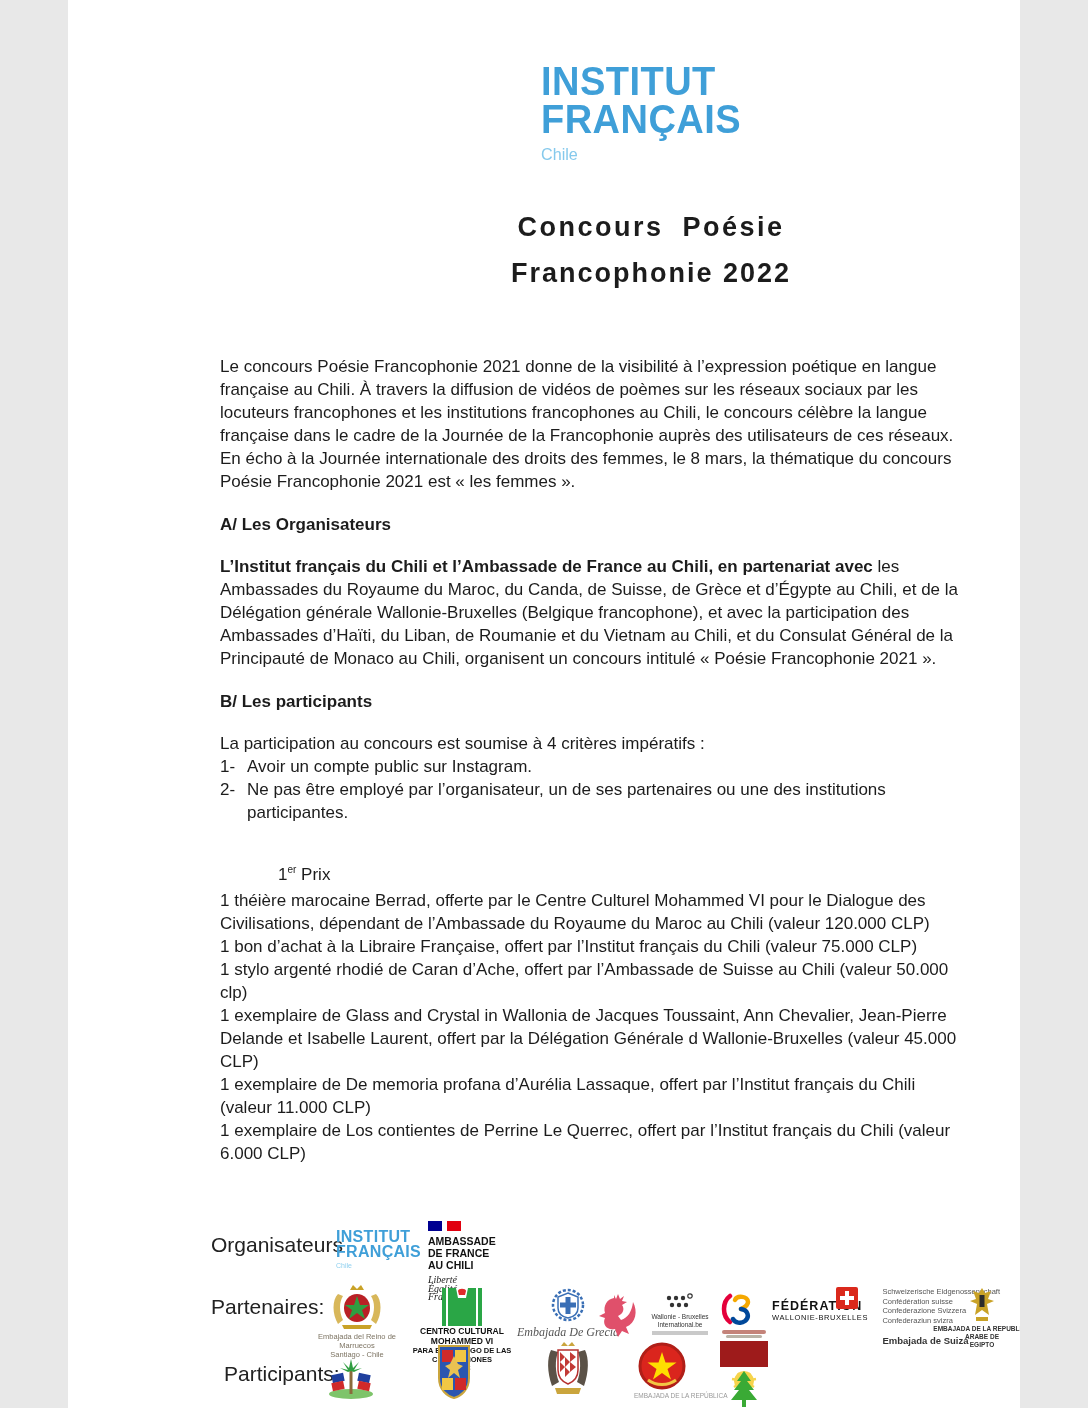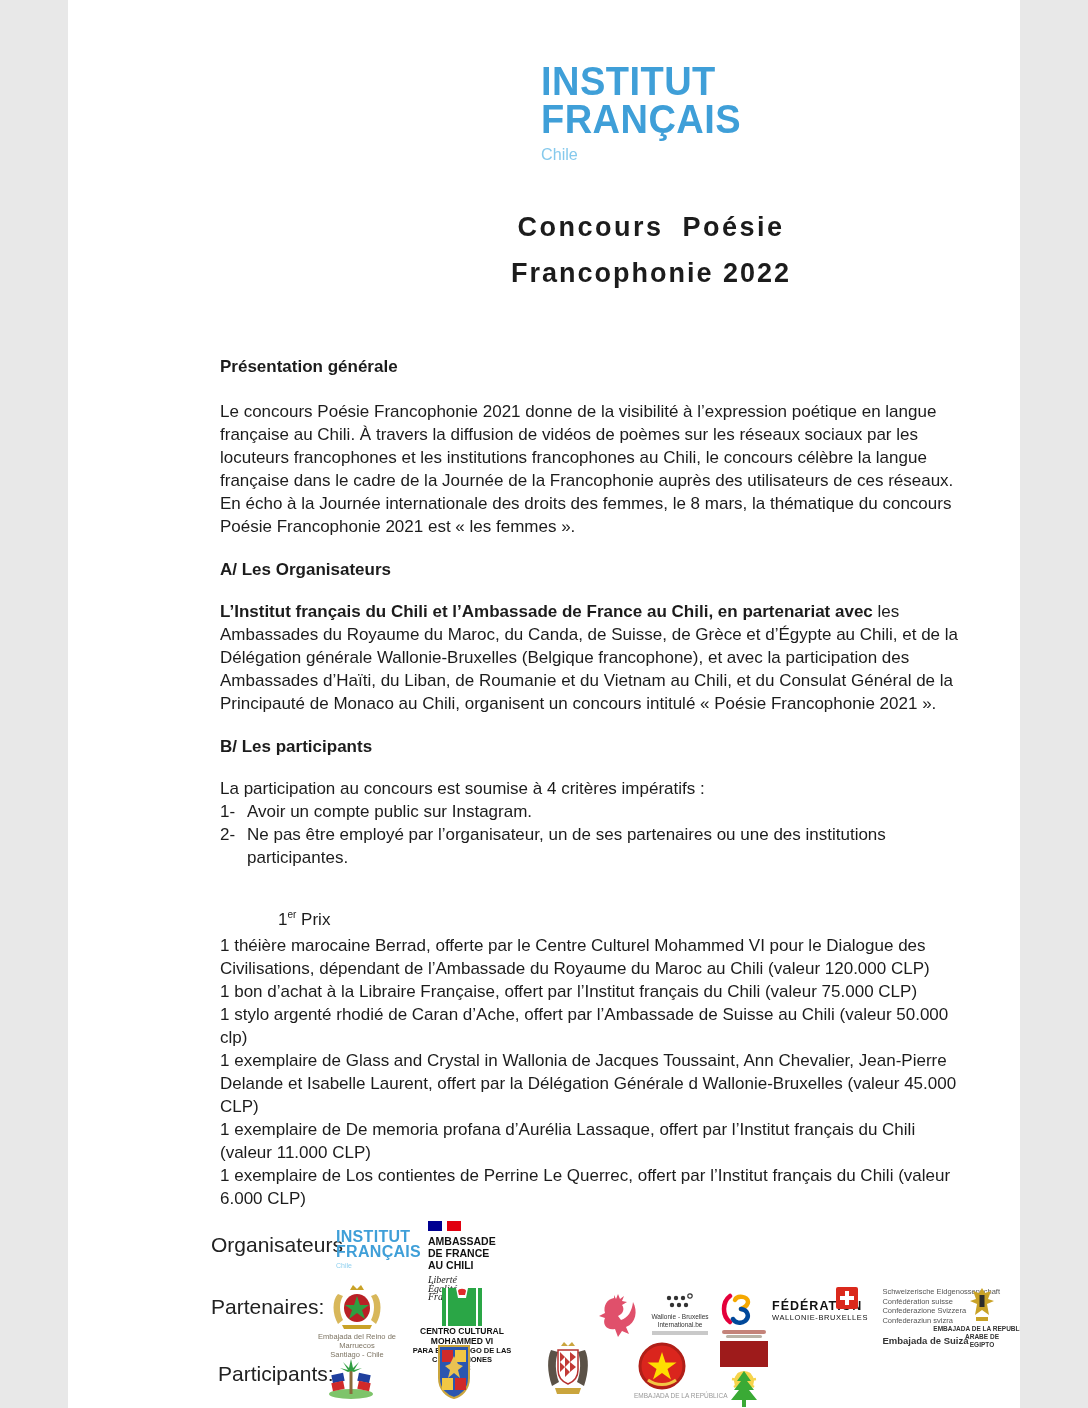--- a/index.html
+++ b/index.html
@@ -87,21 +87,20 @@
     <div class="ln">FRANÇAIS</div>
     <div class="region">Chile</div>
   </div>
 
   <div class="title-block">
     <div class="t1">Concours Poésie</div>
     <div class="t2">Francophonie 2022</div>
   </div>
 
   <div class="content">
-    <h3 class="h-pres">Présentation générale</h3>
     <p class="para pre">Le concours Poésie Francophonie 2021 donne de la visibilité à l’expression poétique en langue
 française au Chili. À travers la diffusion de vidéos de poèmes sur les réseaux sociaux par les
 locuteurs francophones et les institutions francophones au Chili, le concours célèbre la langue
 française dans le cadre de la Journée de la Francophonie auprès des utilisateurs de ces réseaux.
 En écho à la Journée internationale des droits des femmes, le 8 mars, la thématique du concours
 Poésie Francophonie 2021 est « les femmes ».</p>
 
     <h3 class="h-sec">A/ Les Organisateurs</h3>
     <p class="para pre"><span class="b">L’Institut français du Chili et l’Ambassade de France au Chili, en partenariat avec</span><span> les
 Ambassades du Royaume du Maroc, du Canda, de Suisse, de Grèce et d’Égypte au Chili, et de la
@@ -179,20 +178,29 @@
       <rect x="4" y="0" width="2" height="38" fill="#ffffff"></rect>
       <rect x="34" y="0" width="2" height="38" fill="#ffffff"></rect>
       <path d="M14 0 L26 0 L24 10 L16 10 Z" fill="#ffffff"></path>
       <path d="M16 3 C16 0 24 0 24 3 L23 7 L17 7 Z" fill="#e02a2a"></path>
     </svg>
     <div class="cap cap-ccm6-1">CENTRO CULTURAL MOHAMMED VI</div>
     <div class="cap cap-ccm6-2">PARA EL DIÁLOGO DE LAS CIVILIZACIONES</div>
     <div class="cap cap-ccm6-3">CHILE</div>
   </div>
 
+  <div class="logo-item" style="left:440px; top:1288px; width:120px;">
+    <svg width="36" height="34" viewBox="0 0 36 34">
+      <circle cx="18" cy="17" r="15" fill="none" stroke="#3a6fb5" stroke-width="2.5" stroke-dasharray="3 2"></circle>
+      <path d="M18 5 L28 9 L28 20 C28 26 23 29 18 30 C13 29 8 26 8 20 L8 9 Z" fill="#ffffff" stroke="#3a6fb5" stroke-width="1.5"></path>
+      <rect x="15.5" y="9" width="5" height="17" fill="#3a6fb5"></rect>
+      <rect x="10" y="14.5" width="16" height="5" fill="#3a6fb5"></rect>
+    </svg>
+    <div class="cap cap-greece">Embajada De Grecia</div>
+  </div>
 
   <div class="logo-item" style="left:526px; top:1292px; width:48px;">
     <svg width="44" height="46" viewBox="0 0 44 46">
       <path d="M18 3 L20 7 L22 2 L24 7 L28 4 L26 9 L31 10 L26 13 C29 17 27 22 22 24 L25 28 C32 26 36 19 37 10 C42 19 40 31 30 35 L33 42 L26 39 L22 45 L19 37 C11 39 6 32 9 26 L3 24 L9 21 C7 14 11 7 18 6 Z" fill="#e0506b"></path>
     </svg>
   </div>
 
   <div class="logo-item" style="left:580px; top:1293px; width:64px;">
     <svg width="34" height="18" viewBox="0 0 34 18">
       <circle cx="6" cy="5" r="2.2" fill="#333"></circle>
@@ -253,21 +261,21 @@
     <div class="canada-word"><span>Canada</span>
       <span class="canada-flag">
           <i></i>
           <b></b>
           <i></i>
         </span>
     </div>
     <div class="cap-canada">Embajada de Canadá</div>
   </div>
 
-  <div class="row-label" style="left:150px; top:1362px;text-align:center;">Participants:</div>
+  <div class="row-label" style="left:156px; top:1362px;text-align:center;">Participants:</div>
 
   <div class="logo-item" style="left:255px; top:1356px; width:56px;">
     <svg width="50" height="44" viewBox="0 0 50 44">
       <ellipse cx="25" cy="38" rx="22" ry="5" fill="#7ec46a"></ellipse>
       <rect x="23.5" y="12" width="3" height="26" fill="#8a6b3c"></rect>
       <path d="M25 3 L27 12 L33 6 L28 14 L36 12 L28 16 L25 15 L22 16 L14 12 L22 14 L17 6 L23 12 Z" fill="#2f9e41"></path>
       <rect x="6" y="18" width="12" height="8" fill="#1f3f9e" transform="rotate(-12 12 22)"></rect>
       <rect x="6" y="26" width="12" height="8" fill="#d02a2a" transform="rotate(-12 12 30)"></rect>
       <rect x="32" y="18" width="12" height="8" fill="#1f3f9e" transform="rotate(12 38 22)"></rect>
       <rect x="32" y="26" width="12" height="8" fill="#d02a2a" transform="rotate(12 38 30)"></rect>

